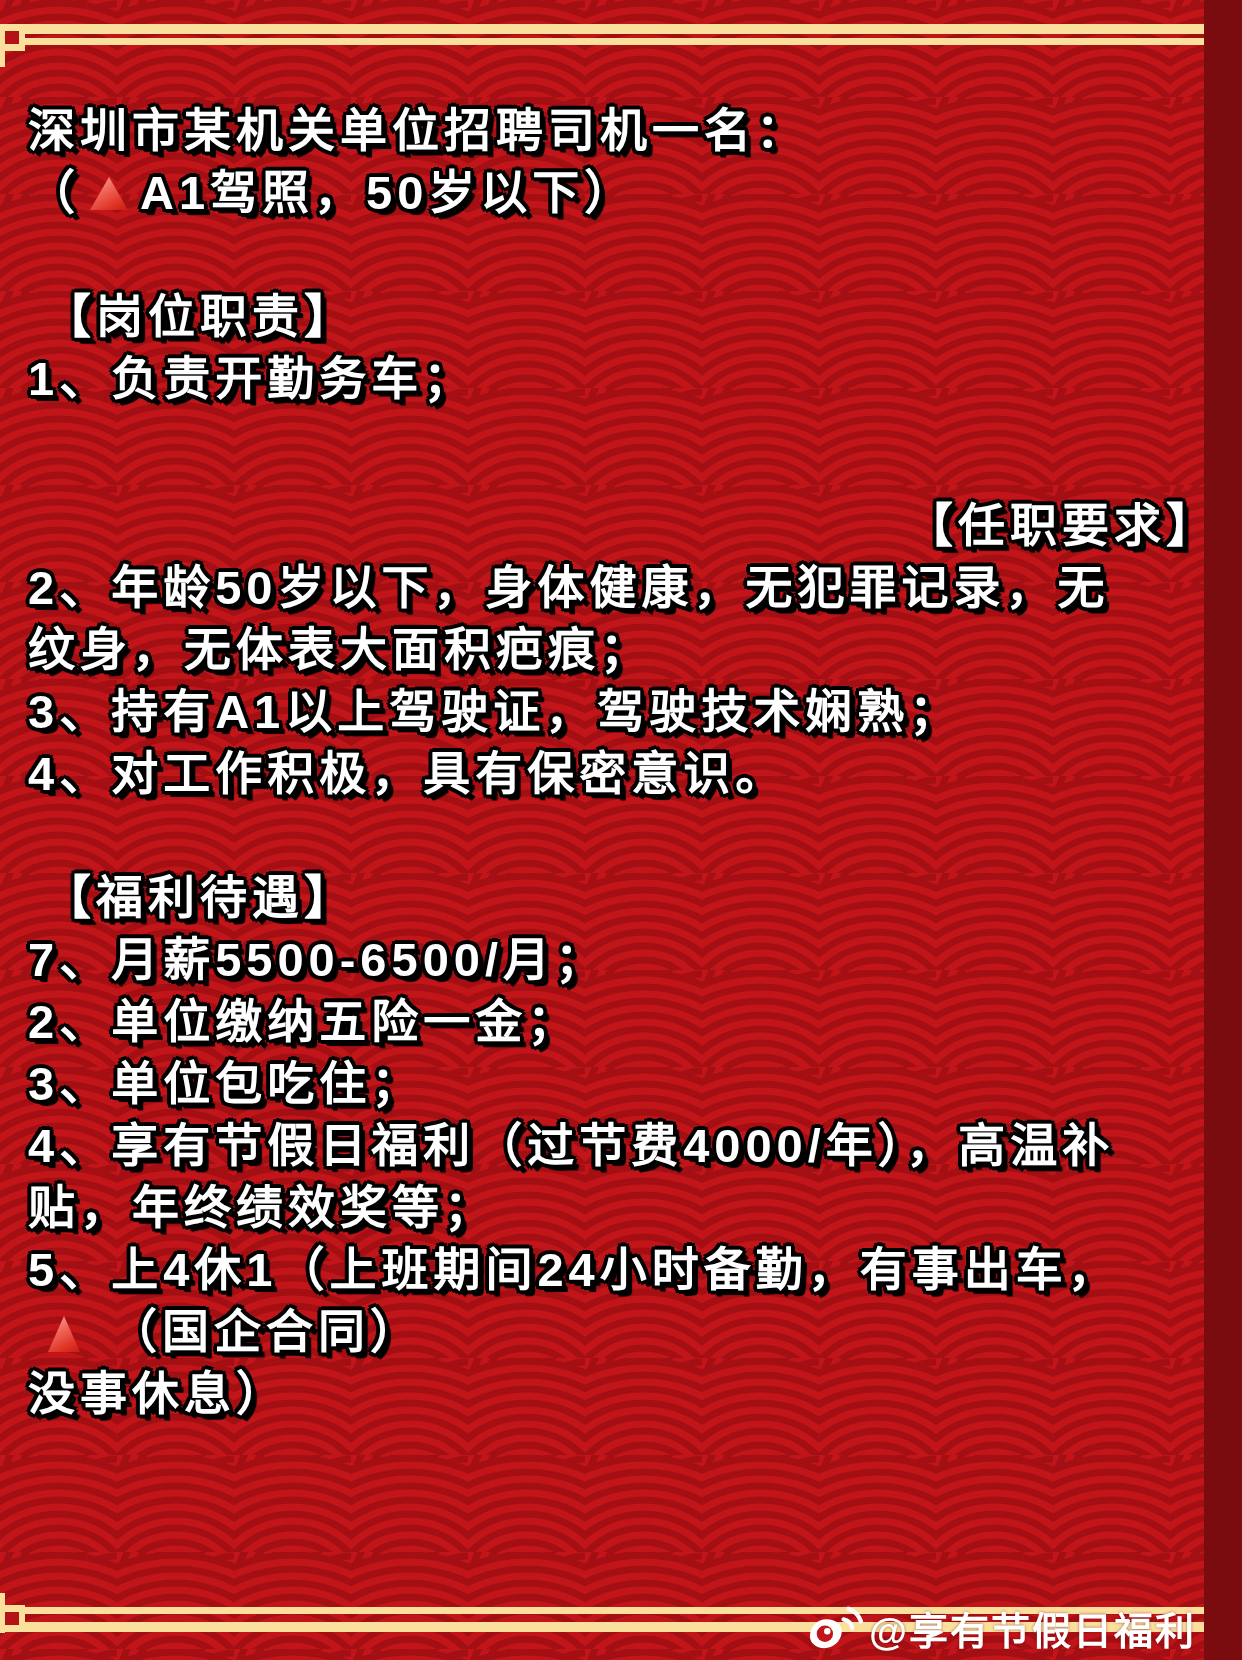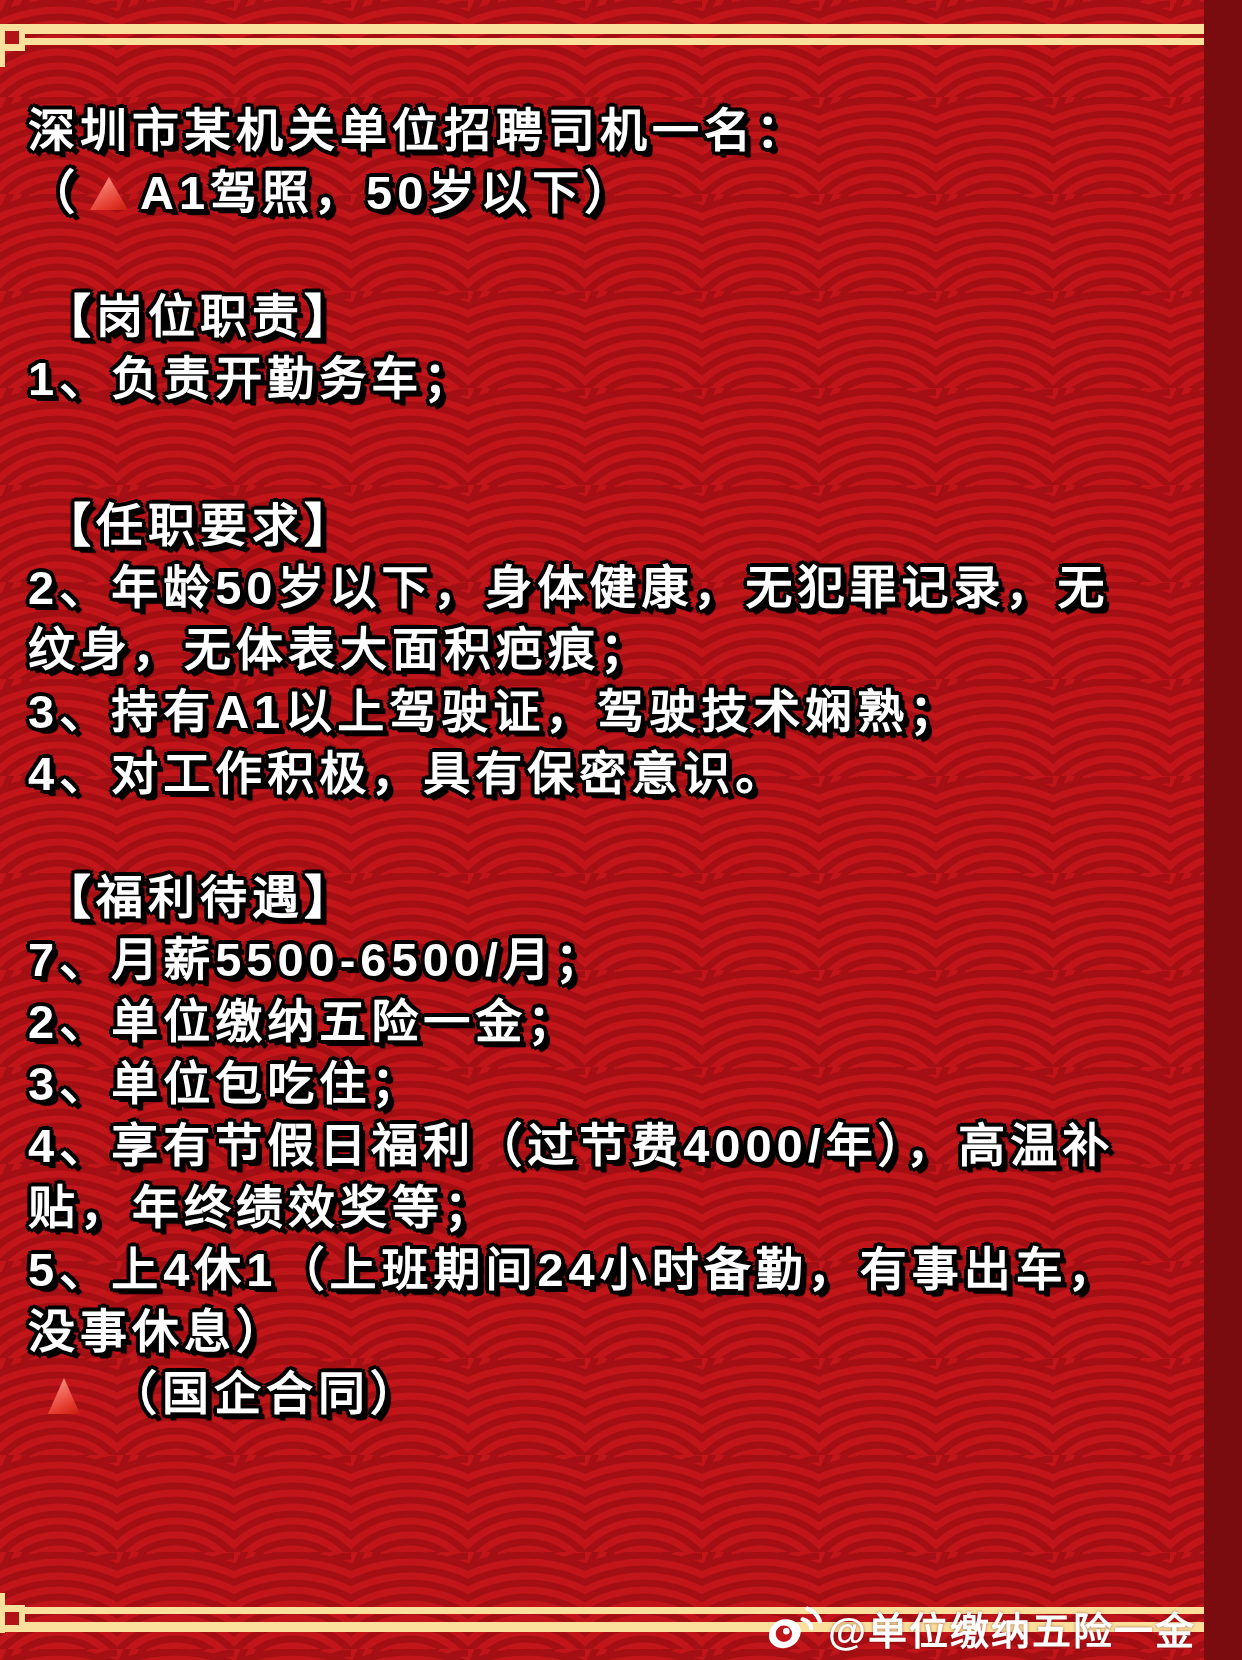--- a/index.html
+++ b/index.html
@@ -20,21 +20,21 @@
     color:#ffffff;font-weight:bold;font-size:47px;letter-spacing:5px;
   }
   .line{
     height:62px;line-height:62px;white-space:nowrap;
     text-shadow:
       4px 0 0 #000,-4px 0 0 #000,0 4px 0 #000,0 -4px 0 #000,
       3px 3px 0 #000,-3px -3px 0 #000,3px -3px 0 #000,-3px 3px 0 #000,
       5px 5px 0 #000,6px 6px 1px #000;
   }
   .spacer{height:62px;}
-  .mt{margin-top:23px;}
+  .mt{margin-top:23px;text-align:right;}
   .indent{padding-left:16px;}
 
   .tri{
     display:inline-block;width:38px;height:33px;
     clip-path:polygon(50% 0,0 100%,100% 100%);
     background:linear-gradient(150deg,#fa9d90 8%,#f0685a 40%,#e03527 75%,#c51d10 100%);
     vertical-align:-1px;
   }
   .tri-title{margin:0 12px 0 10px;}
   .tri-footer{width:32px;height:36px;margin:0 30px 0 20px;vertical-align:-4px;}
@@ -111,29 +111,29 @@
 
     <div class="spacer"></div>
 
     <div class="line indent">【福利待遇】</div>
     <div class="line">7、月薪5500-6500/月；</div>
     <div class="line">2、单位缴纳五险一金；</div>
     <div class="line">3、单位包吃住；</div>
     <div class="line">4、享有节假日福利（过节费4000/年），高温补</div>
     <div class="line">贴，年终绩效奖等；</div>
     <div class="line">5、上4休1（上班期间24小时备勤，有事出车，</div>
+    <div class="line"><span class="tri tri-footer"></span><span>（国企合同）</span></div>
+
     <div class="line">没事休息）</div>
-
-    <div class="line"><span class="tri tri-footer"></span><span>（国企合同）</span></div>
   </div>
 
   <div class="watermark">
     <svg width="58" height="48" viewBox="0 0 60 50" aria-hidden="true">
       <path d="M40 16 a11 11 0 0 1 9 9" fill="none" stroke="#ffffff" stroke-width="4.5" stroke-linecap="round"></path>
       <path d="M45 5 a21 21 0 0 1 13 13" fill="none" stroke="#ffffff" stroke-width="4.5" stroke-linecap="round"></path>
       <path d="M22 16 c10 0 17 6 16 14 c-1 9 -9 16 -18 16 c-9 0 -16 -6 -15 -14 c1 -9 8 -16 17 -16 z" fill="#ffffff"></path>
       <circle cx="20.5" cy="31" r="8.5" fill="#c1151a"></circle>
       <circle cx="23" cy="28.5" r="3.4" fill="#ffffff"></circle>
     </svg>
-    <span>@单位缴纳五险一金</span>
+    <span>@享有节假日福利</span>
   </div>
 
 </div>
 
 </body></html>

